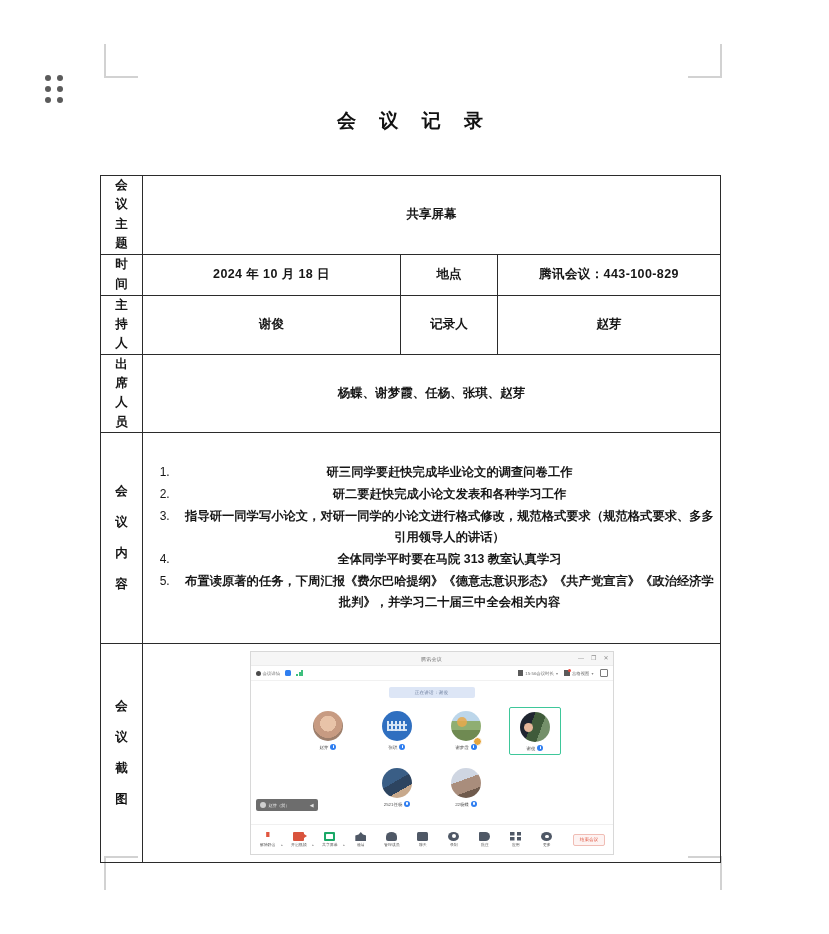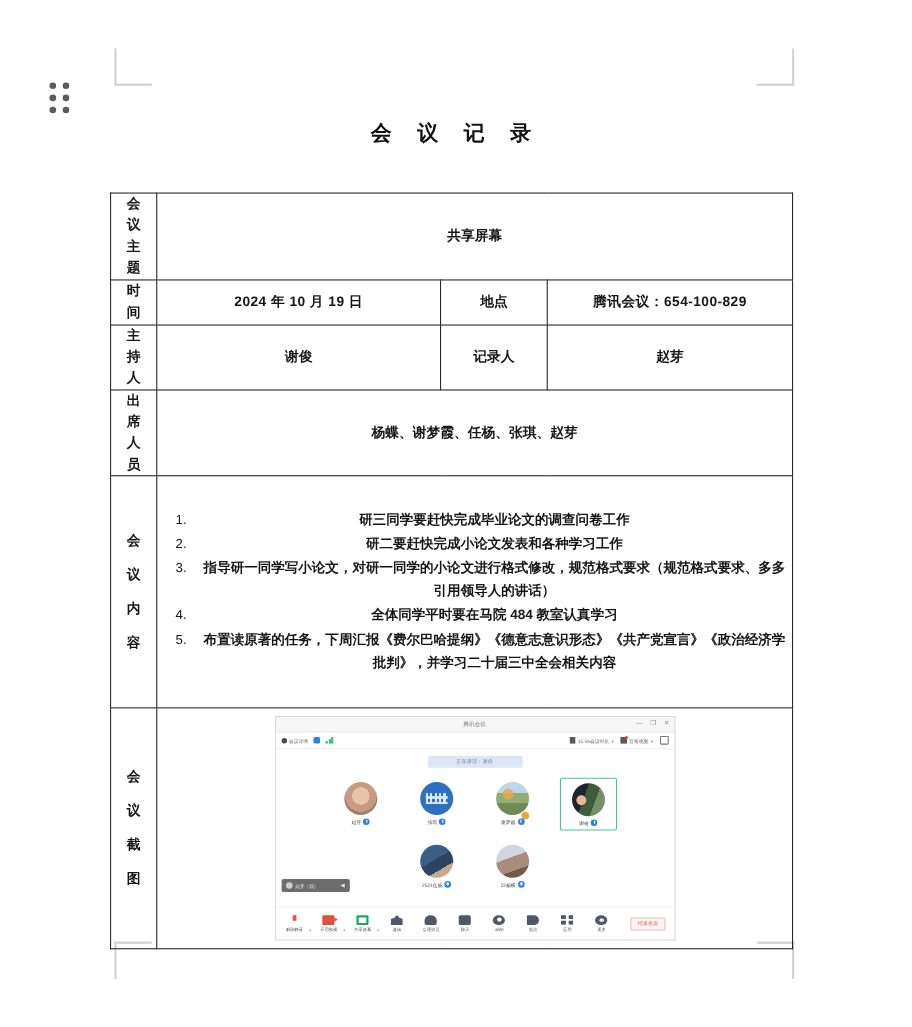--- a/index.html
+++ b/index.html
@@ -516,23 +516,23 @@
         <span>题</span>
       </td>
       <td class="value" colspan="3">共享屏幕</td>
     </tr>
 
     <tr>
       <td class="rowlabel h-time">
         <span>时</span>
         <span>间</span>
       </td>
-      <td class="value normal">2024 年 10 月 19 日</td>
+      <td class="value normal">2024 年 10 月 18 日</td>
       <td class="value">地点</td>
-      <td class="value normal">腾讯会议：654-100-829</td>
+      <td class="value normal">腾讯会议：443-100-829</td>
     </tr>
 
     <tr>
       <td class="rowlabel h-host">
         <span>主</span>
         <span>持</span>
         <span>人</span>
       </td>
       <td class="value">谢俊</td>
       <td class="value">记录人</td>
@@ -554,21 +554,21 @@
         <span>会</span>
         <span>议</span>
         <span>内</span>
         <span>容</span>
       </td>
       <td class="content-cell" colspan="3">
         <ol class="agenda">
           <li>研三同学要赶快完成毕业论文的调查问卷工作</li>
           <li>研二要赶快完成小论文发表和各种学习工作</li>
           <li>指导研一同学写小论文，对研一同学的小论文进行格式修改，规范格式要求（规范格式要求、多多引用领导人的讲话）</li>
-          <li>全体同学平时要在马院 484 教室认真学习</li>
+          <li>全体同学平时要在马院 313 教室认真学习</li>
           <li>布置读原著的任务，下周汇报《费尔巴哈提纲》《德意志意识形态》《共产党宣言》《政治经济学批判》，并学习二十届三中全会相关内容</li>
         </ol>
       </td>
     </tr>
 
     <tr>
       <td class="rowlabel spaced h-shot">
         <span>会</span>
         <span>议</span>
         <span>截</span>

